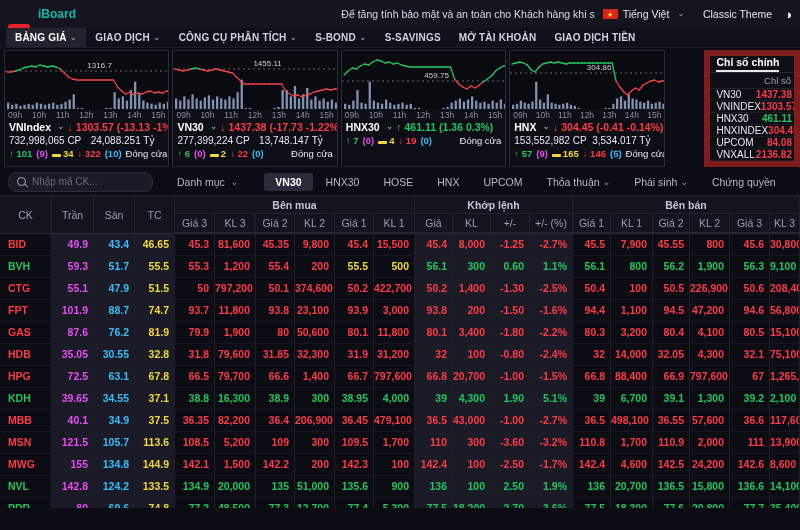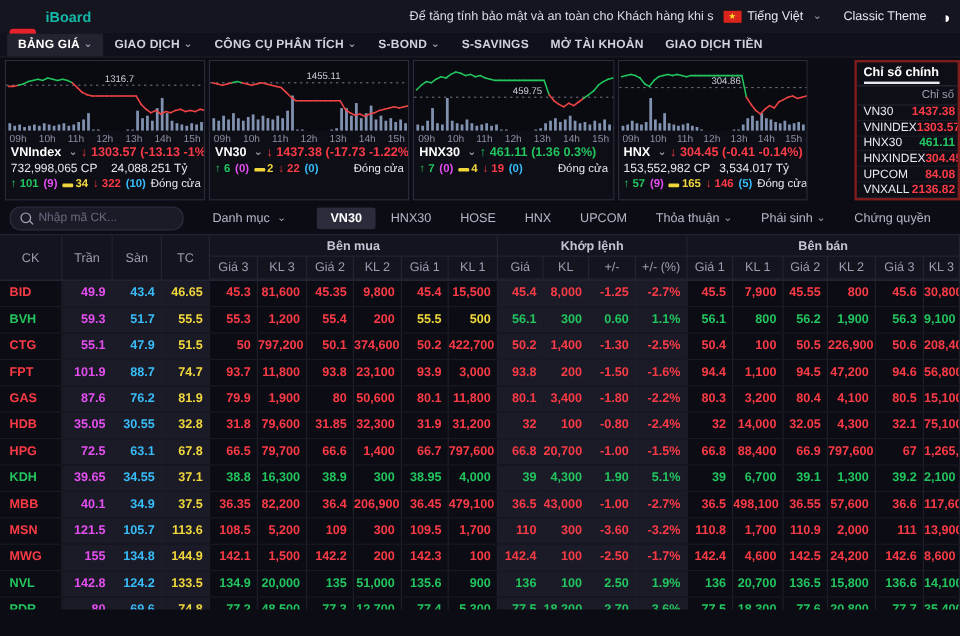--- a/index.html
+++ b/index.html
@@ -37,21 +37,21 @@
   .p-info{padding:0 4px;display:flex;flex-direction:column;gap:0;}
   .p-row1{display:flex;align-items:center;height:14px;font-size:10.5px;font-weight:bold;gap:3px;white-space:nowrap;}
   .p-name{color:#fff;}
   .p-row2{display:flex;justify-content:space-between;height:13px;font-size:10px;color:#e8e8f0;
           align-items:center;padding-right:10px;white-space:nowrap;}
   .p-row3{display:flex;align-items:center;height:13px;font-size:9.5px;font-weight:bold;gap:4px;white-space:nowrap;}
   .flat-ic{display:inline-block;width:9px;height:3px;background:#f0d73c;border-radius:1px;margin-right:2px;}
   .p-status{margin-left:auto;color:#e8e8f0;font-weight:normal;}
 
   
-  #sidebar{width:90px;border:2px solid #7f1d1d;background:#0e0e17;display:flex;flex-direction:column;overflow:hidden;margin-left:36px;}
+  #sidebar{width:90px;border:6px solid #7f1d1d;background:#0e0e17;display:flex;flex-direction:column;overflow:hidden;margin-left:36px;}
   #sb-title{height:19px;display:flex;align-items:center;padding-left:6px;border-bottom:1px solid #2a2a3a;}
   #sb-title span{font-size:10.5px;font-weight:bold;color:#fff;border-bottom:2px solid #e8e8f0;padding-bottom:2px;}
   #sb-colhdr{height:15px;font-size:9.5px;color:#9a9eb0;text-align:right;padding-right:3px;line-height:15px;
              border-bottom:1px solid #23232f;}
   .sb-row{flex:1;display:flex;align-items:center;justify-content:space-between;padding:0 2px 0 6px;
           border-bottom:1px solid #1c1c27;font-size:10px;}
   .sb-row .nm{color:#e8e8f0;}
   .sb-row .vl{font-weight:bold;}
 
   
@@ -319,20 +319,24 @@
         <span>15h</span>
       </div>
       <div class="p-info">
         <div class="p-row1">
           <span class="p-name">VN30</span>
           <span class="caret">⌄</span>
           <span class="c-r">↓</span>
           <span class="c-r">1437.38</span>
           <span class="c-r">(-17.73 -1.22%)</span>
         </div>
+        <div class="p-row2">
+          <span>277,399,224 CP</span>
+          <span>13,748.147 Tỷ</span>
+        </div>
         <div class="p-row3">
           <span class="c-g">↑ 6</span>
           <span class="c-m">(0)</span>
           <span class="c-y"><span class="flat-ic"></span>2</span>
           <span class="c-r">↓ 22</span>
           <span class="c-c">(0)</span>
           <span class="p-status">Đóng cửa</span>
         </div>
       </div>
     </div>

